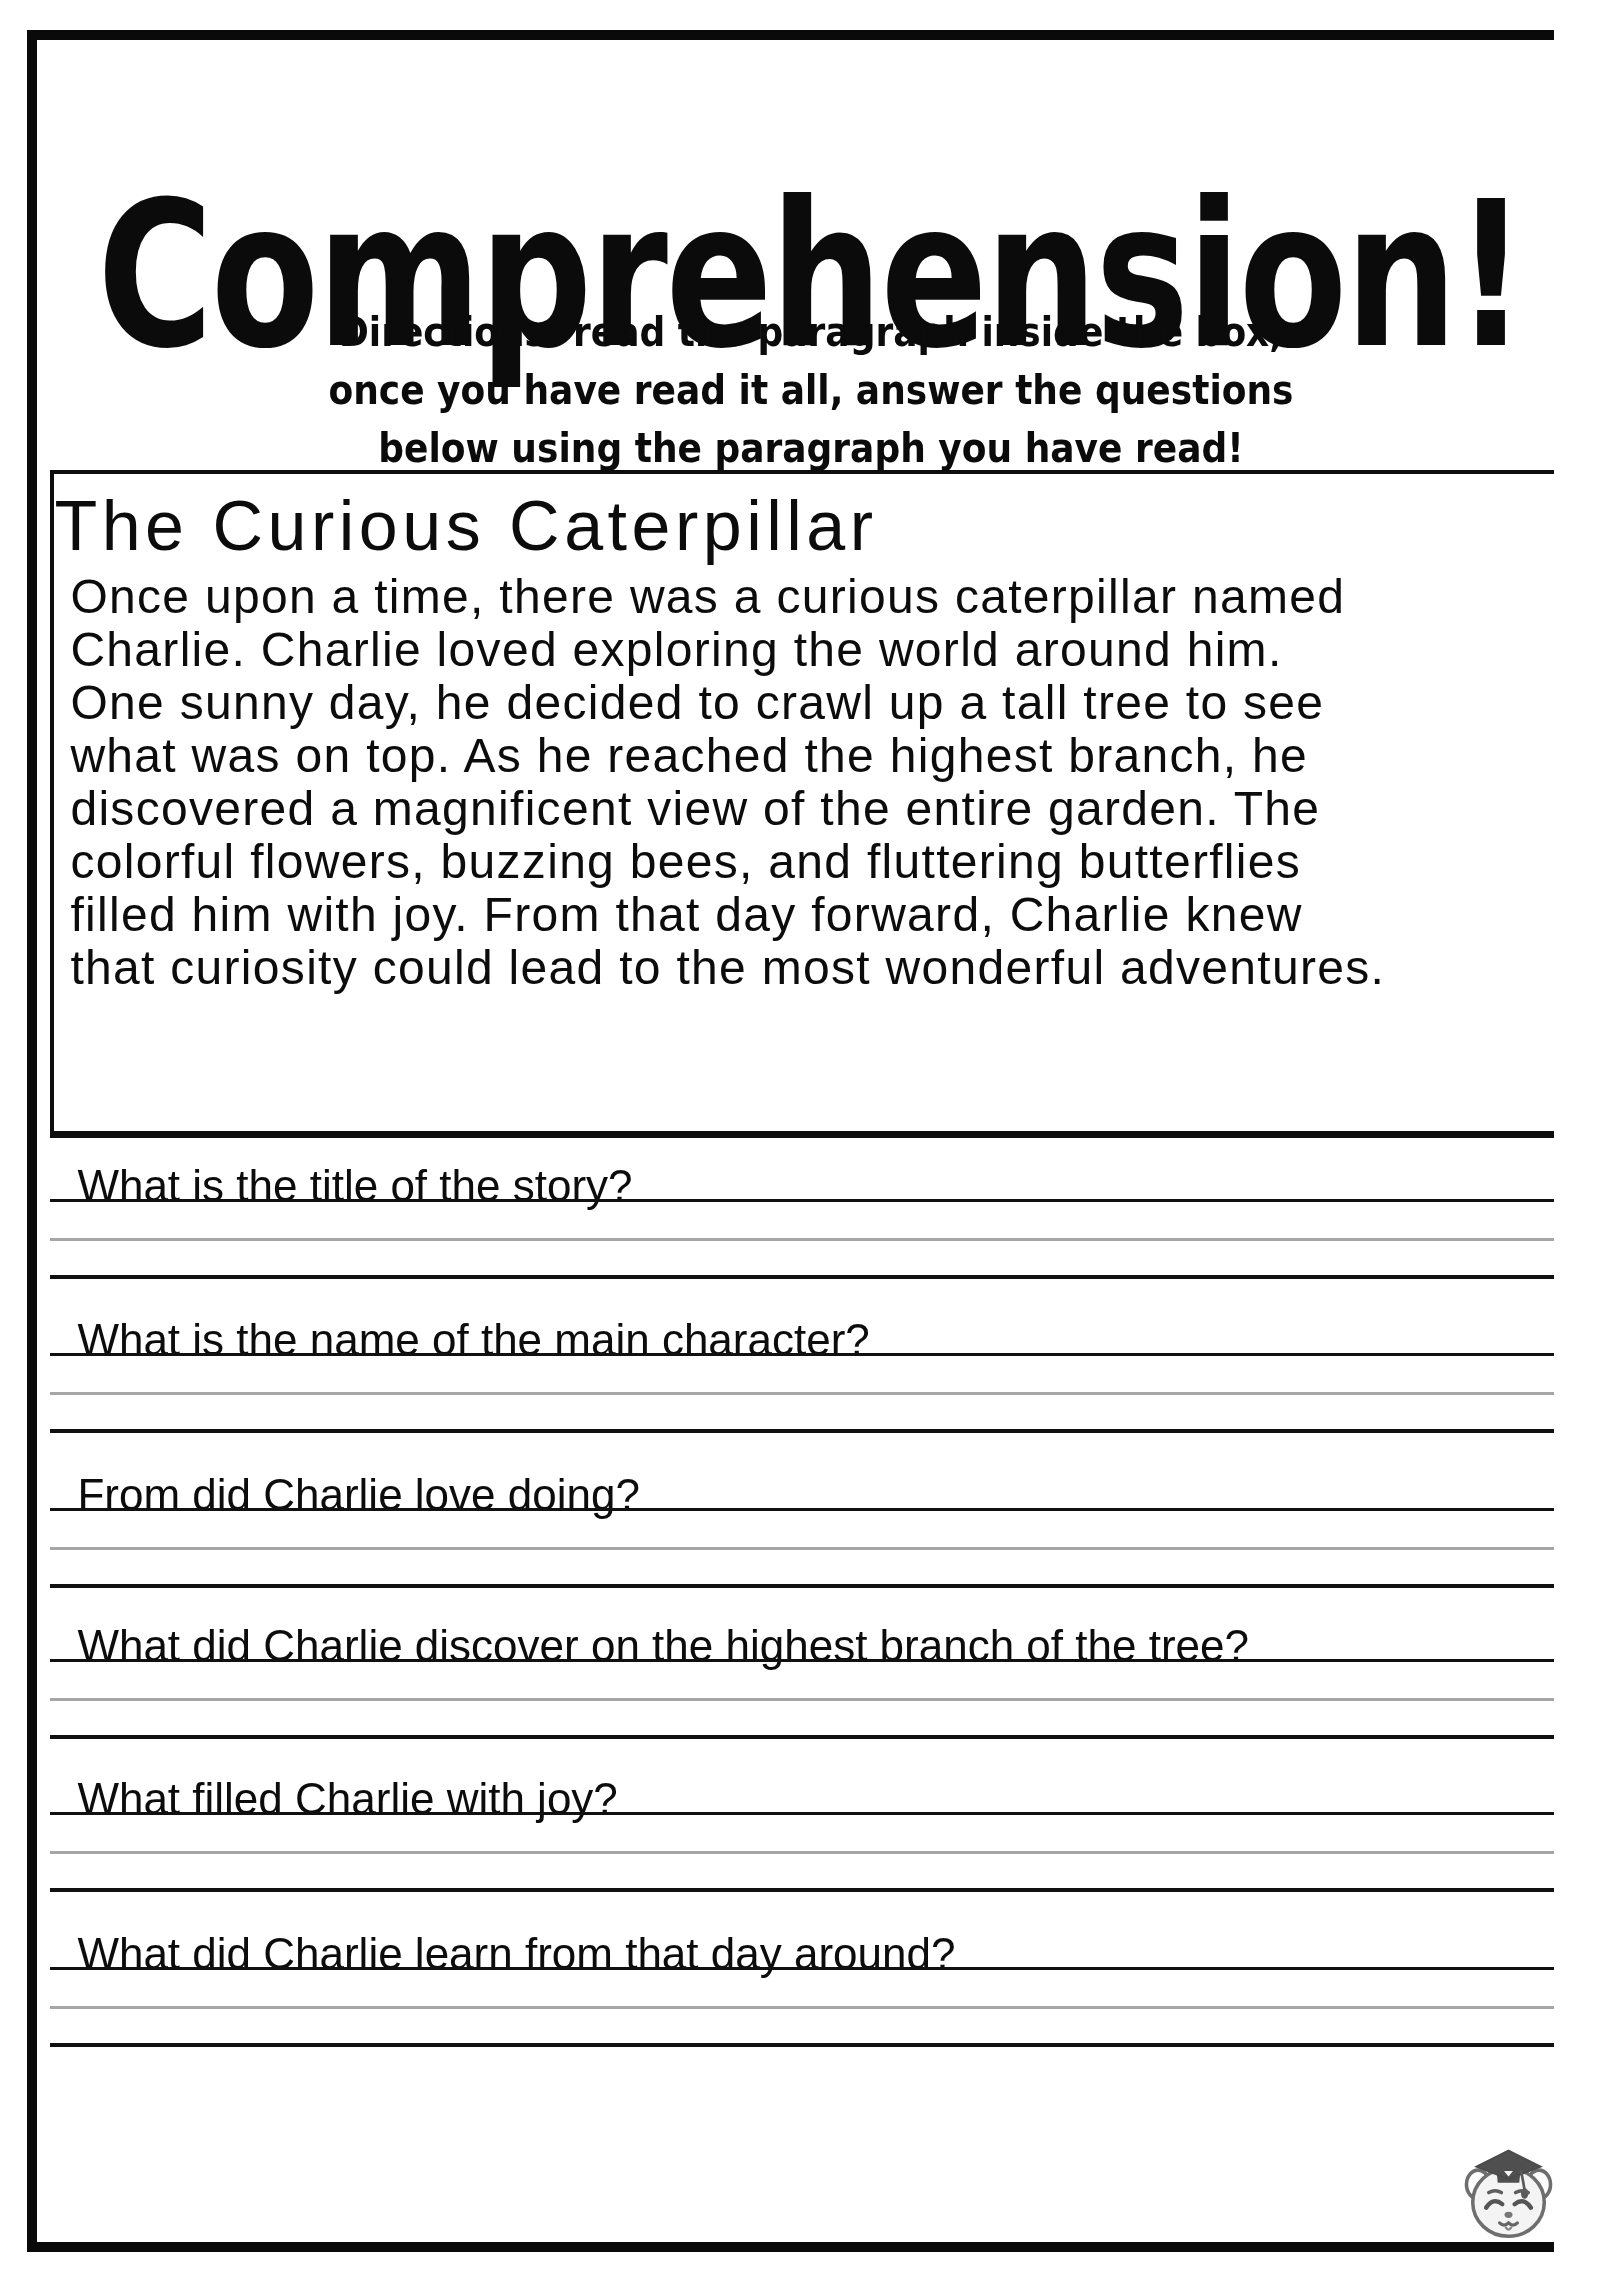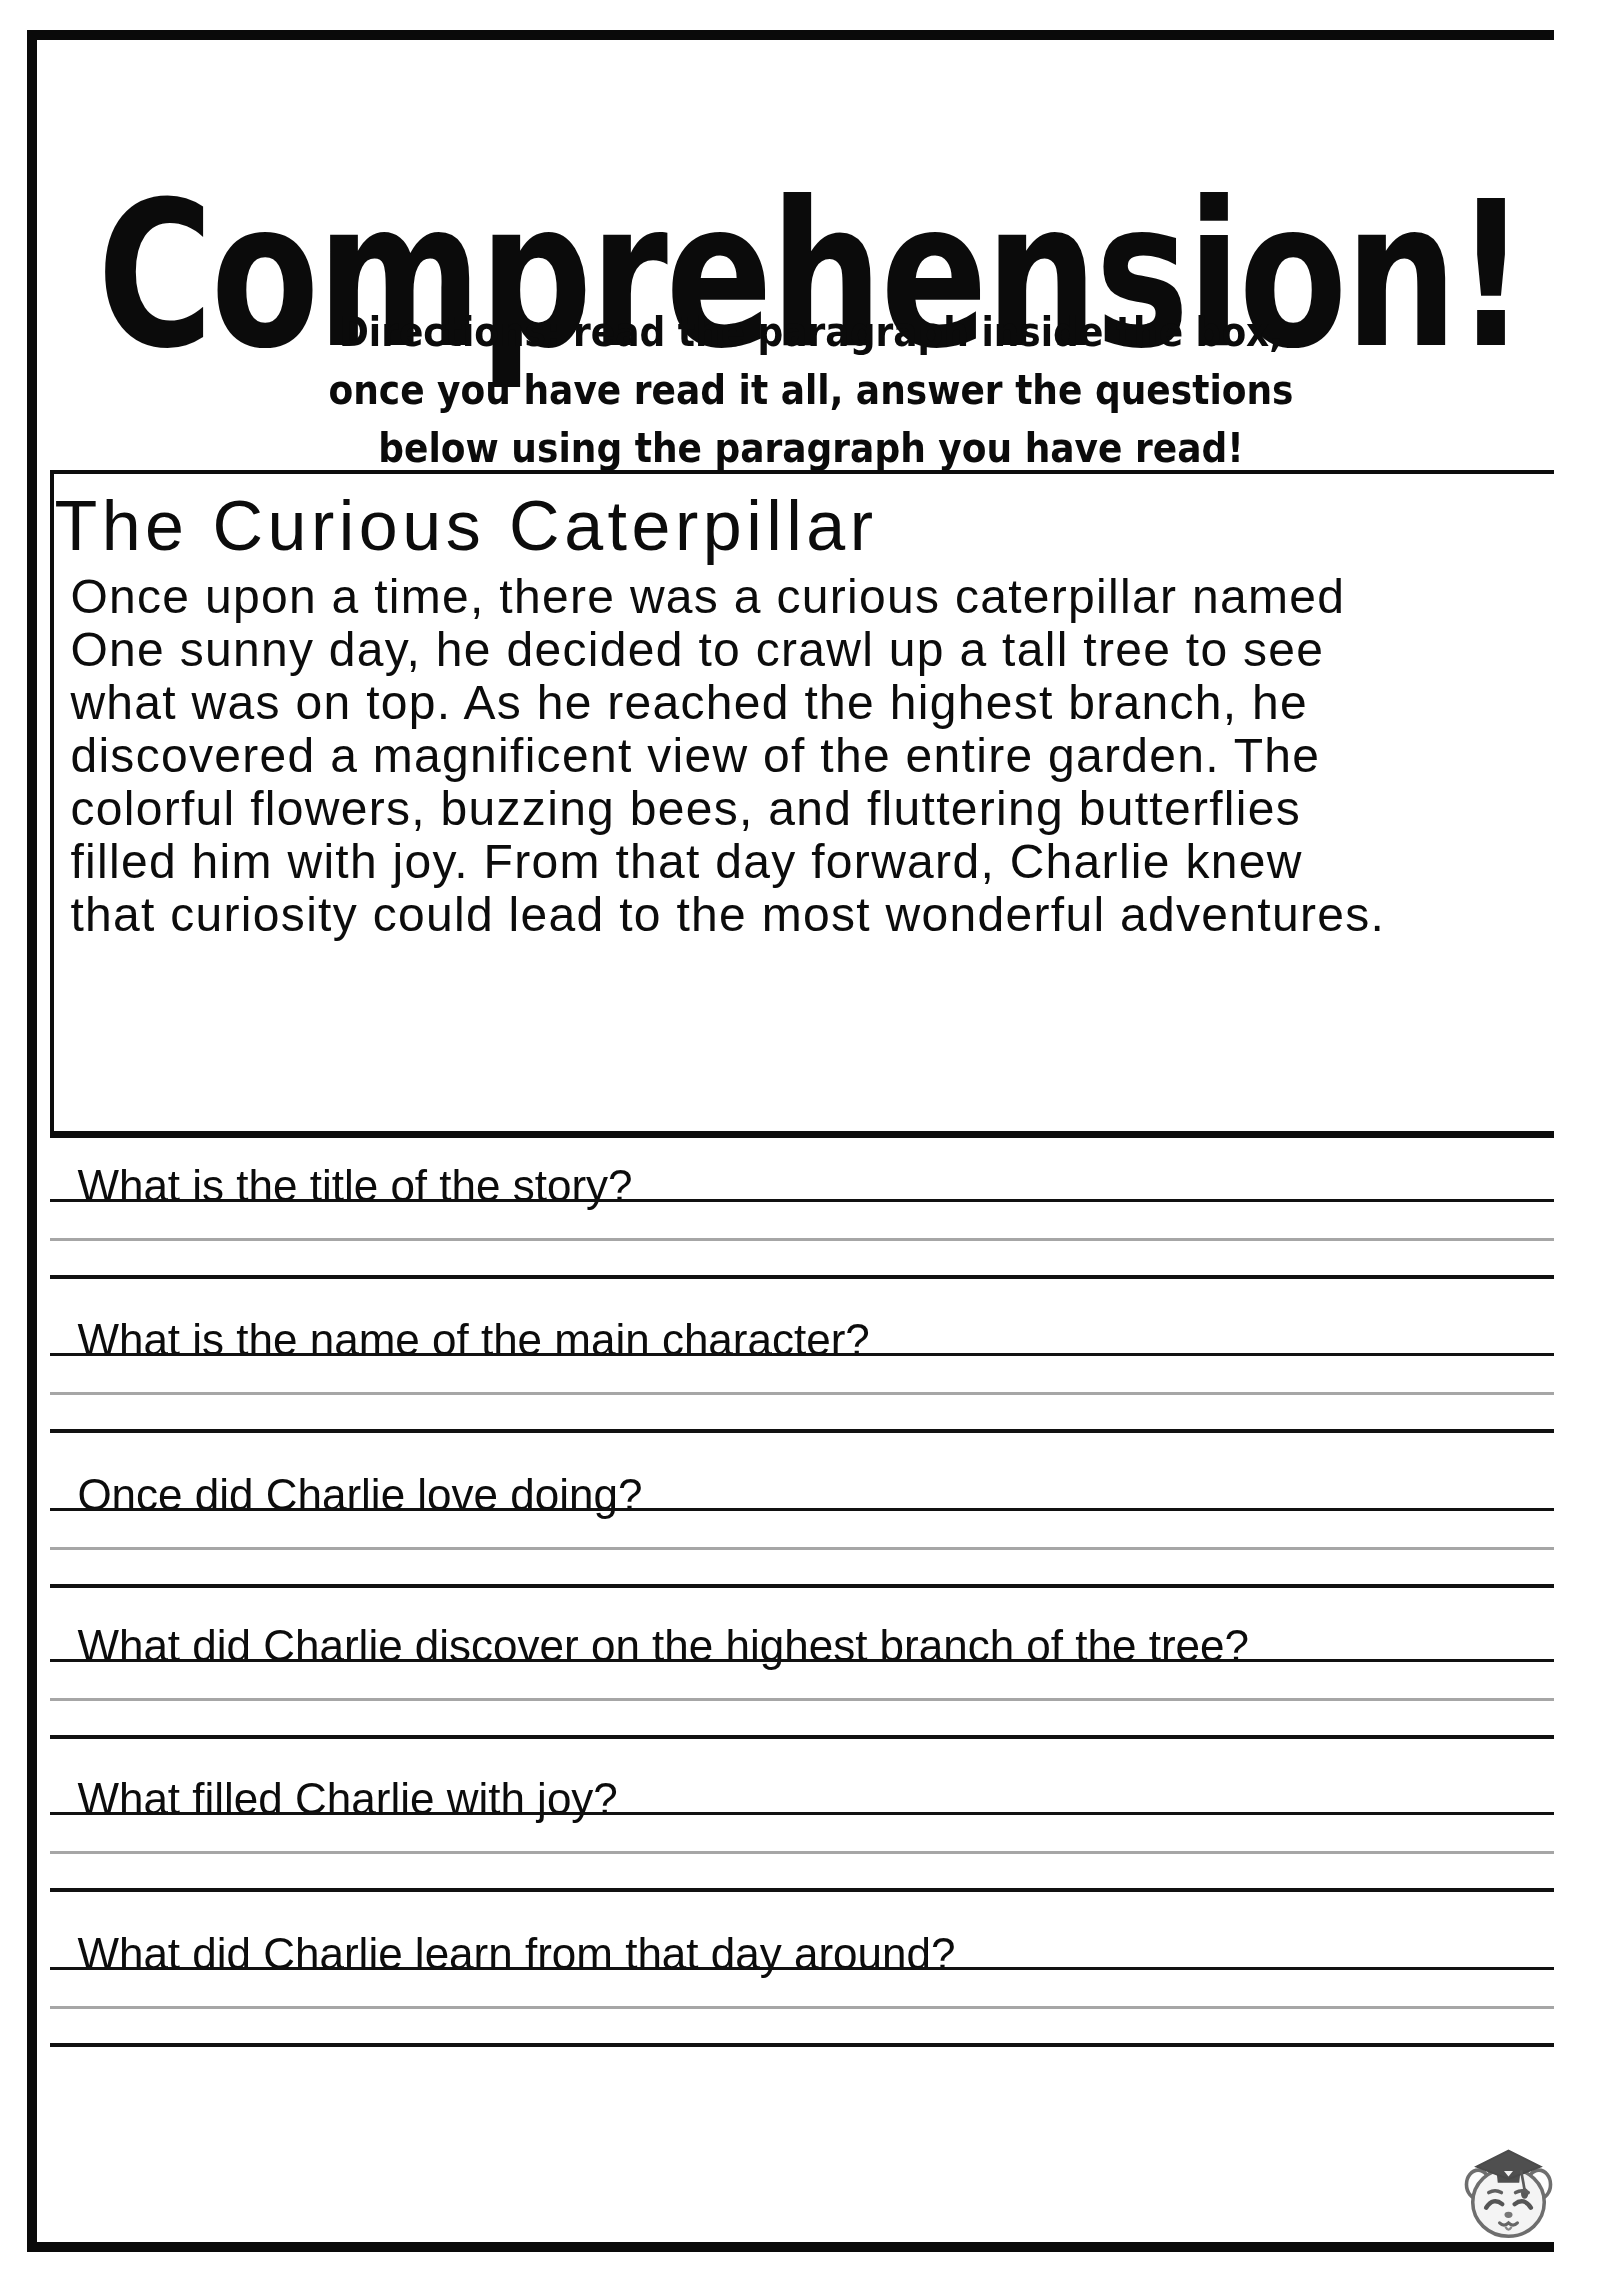--- a/index.html
+++ b/index.html
@@ -150,20 +150,21 @@
     <div class="directions">
       <div>Directions: read the paragraph inside the box,</div>
       <div>once you have read it all, answer the questions</div>
       <div>below using the paragraph you have read!</div>
     </div>
 
     <div class="story-box">
       <div class="story-title">The Curious Caterpillar</div>
       <div class="story-body">
         <div>Once upon a time, there was a curious caterpillar named</div>
+        <div>Charlie. Charlie loved exploring the world around him.</div>
         <div>One sunny day, he decided to crawl up a tall tree to see</div>
         <div>what was on top. As he reached the highest branch, he</div>
         <div>discovered a magnificent view of the entire garden. The</div>
         <div>colorful flowers, buzzing bees, and fluttering butterflies</div>
         <div>filled him with joy. From that day forward, Charlie knew</div>
         <div>that curiosity could lead to the most wonderful adventures.</div>
       </div>
     </div>
 
     <div class="q q1">
@@ -174,21 +175,21 @@
     </div>
 
     <div class="q q2">
       <span class="q-label">What is the name of the main character?</span>
       <div class="rule-top"></div>
       <div class="rule-mid"></div>
       <div class="rule-bot"></div>
     </div>
 
     <div class="q q3">
-      <span class="q-label">Once did Charlie love doing?</span>
+      <span class="q-label">From did Charlie love doing?</span>
       <div class="rule-top"></div>
       <div class="rule-mid"></div>
       <div class="rule-bot"></div>
     </div>
 
     <div class="q q4">
       <span class="q-label">What did Charlie discover on the highest branch of the tree?</span>
       <div class="rule-top"></div>
       <div class="rule-mid"></div>
       <div class="rule-bot"></div>

